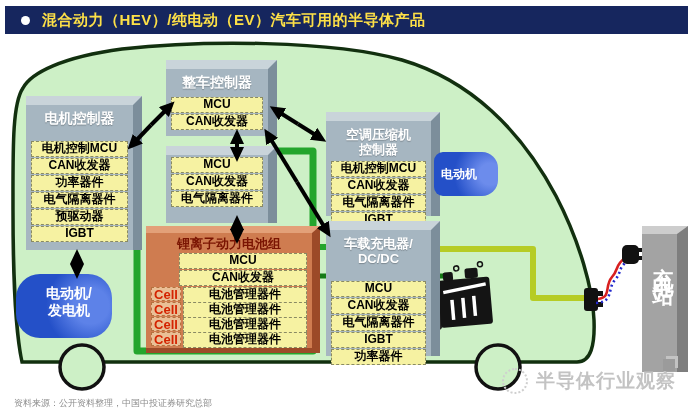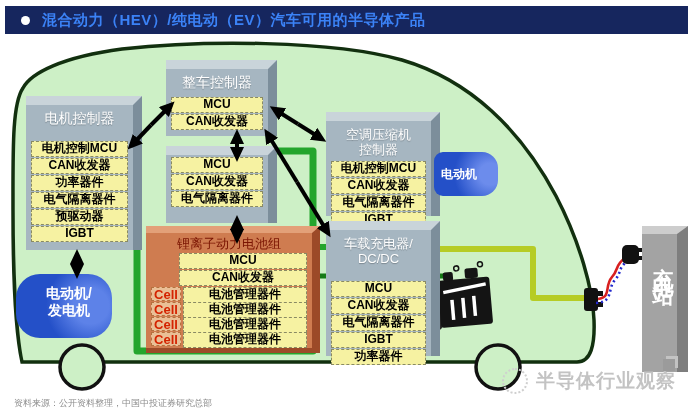--- a/index.html
+++ b/index.html
@@ -1,28 +1,28 @@
 <!DOCTYPE html>
 <html><head>
 <meta charset="utf-8">
 <style>
   html,body{margin:0;padding:0;background:#fff;}
   #stage{position:relative;width:688px;height:411px;background:#ffffff;overflow:hidden;
          font-family:"Liberation Sans","DejaVu Sans",sans-serif;}
   
   .hdr{position:absolute;left:5px;top:6px;right:0;height:28px;background:#16265e;
-       display:flex;align-items:center;color:#3b82f6;}
+       display:flex;align-items:center;color:#fde047;}
   .hdr .dot{width:9px;height:9px;border-radius:50%;background:#fff;margin:0 12px 0 16px;}
   .hdr .t{font-size:15px;font-weight:bold;letter-spacing:0.5px;}
   
   svg.layer{position:absolute;left:0;top:0;}
   
   .box3d{position:absolute;box-sizing:border-box;background:#a6b6c1;
          border-top:9px solid #c9d4da;border-right:9px solid #7c8e9b;}
-  .box3d .title{color:#fff;font-weight:normal;text-align:center;font-size:14px;line-height:15px;margin-top:6px;
+  .box3d .title{color:#fff;font-weight:bold;text-align:center;font-size:14px;line-height:15px;margin-top:6px;
                 text-shadow:0 1px 1px rgba(0,0,0,.25);}
   .chip{margin:1px 5px;background:#f6f2a2;border:1px dashed #8a8a63;color:#000;
         font-weight:bold;font-size:12px;line-height:13px;height:14px;text-align:center;overflow:hidden;}
   .orange{background:#cf7c50;border-top:7px solid #e3a078;border-right:8px solid #9c4a28;border-bottom:5px solid #9c4a28;}
   .orange .title{color:#7a1402;text-shadow:none;font-size:13px;margin-top:3px;}
   .cellrow{display:flex;margin:1px 5px;height:14px;}
   .cellchip{width:28px;background:#eabf96;border:1px dashed #b5713f;color:#d42300;
             font-weight:bold;font-size:13px;line-height:13px;text-align:center;margin-right:2px;}
   .cellrow .chip{flex:1;margin:0;}
   

